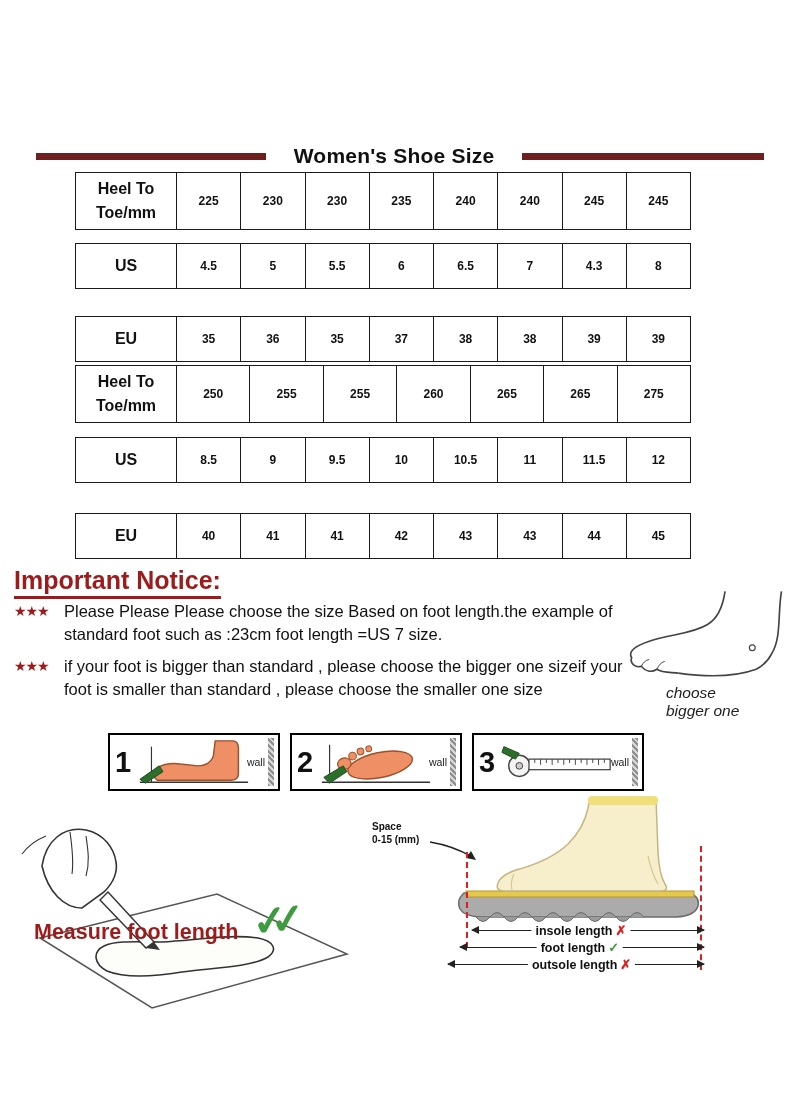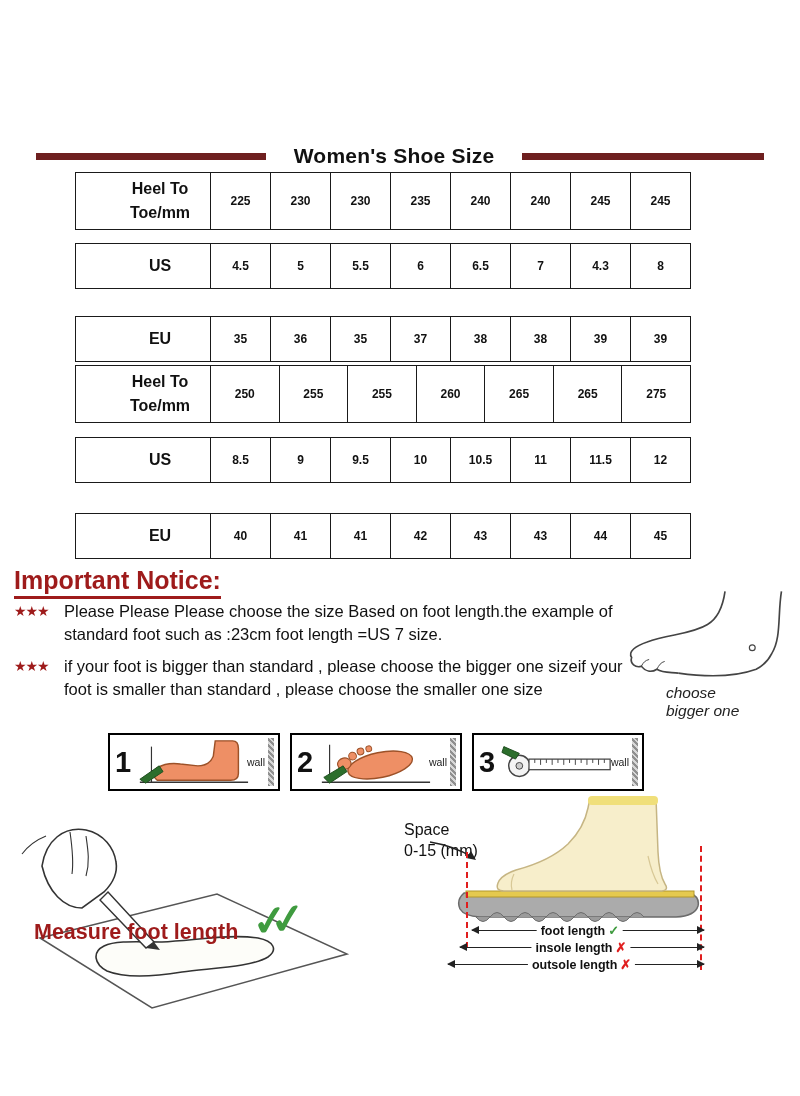--- a/index.html
+++ b/index.html
@@ -8,21 +8,21 @@
 
   
   .title-row{position:absolute;top:136px;left:0;width:100%;display:flex;align-items:center;justify-content:center;gap:20px;}
   .tbar{height:7px;background:var(--accent-maroon,#6e1f1f);}
   .tbar.left{width:230px;}
   .tbar.right{width:242px;}
   .page-title{font-size:21px;font-weight:bold;margin:8px;letter-spacing:.2px;}
 
   
   .size-table{position:absolute;top:172px;left:75px;width:616px;}
-  .trow{display:flex;border:1.6px solid #1a1a1a;background:#fff;padding-left:34px;}
+  .trow{display:flex;border:1.6px solid #1a1a1a;background:#fff;}
   .trow:nth-child(1){margin-bottom:13px;}
   .trow:nth-child(2){margin-bottom:27px;}
   .trow:nth-child(3){margin-bottom:3px;}
   .trow:nth-child(4){margin-bottom:14px;}
   .trow:nth-child(5){margin-bottom:30px;}
   .tc{flex:1;display:flex;align-items:center;justify-content:center;font-weight:bold;
       font-size:12px;min-height:44px;border-left:1.5px solid #1a1a1a;}
   .tc.lab{flex:0 0 100px;border-left:none;font-size:16px;line-height:1.5;text-align:center;
       padding:4px 12px;box-sizing:border-box;}
 
@@ -50,21 +50,21 @@
       background:repeating-linear-gradient(45deg,#8f8f8f,#8f8f8f 2px,#d8d8d8 2px,#d8d8d8 4px);}
 
   
   .trace-svg{position:absolute;left:12px;top:796px;width:345px;height:215px;}
   .measure-caption{position:absolute;left:34px;top:920px;font-size:21.5px;font-weight:bold;
       color:var(--notice-red,#9e1b1b);}
   .measure-check{position:absolute;left:252px;top:894px;width:80px;font-size:42px;font-weight:bold;
       color:var(--check-green,#3f9b3f);letter-spacing:-17px;transform:rotate(-6deg);}
 
   
-  .space-label{position:absolute;left:372px;top:820px;font-size:16px;font-weight:normal;line-height:1.3;margin-left:32px;}
+  .space-label{position:absolute;left:372px;top:820px;font-size:10px;font-weight:bold;line-height:1.3;}
   .space-arrow{position:absolute;left:428px;top:838px;width:55px;height:26px;}
   .shoe-svg{position:absolute;left:452px;top:796px;width:262px;height:130px;}
   .dash{position:absolute;border-left:2px dashed var(--cross-red,#e01e1e);}
   .dash.left{left:466px;top:852px;height:96px;}
   .dash.right{left:700px;top:846px;height:124px;}
   .mrows{position:absolute;left:440px;top:922px;width:266px;}
   .mrow{position:relative;height:17px;}
   .mline{position:absolute;top:8px;right:2px;border-top:1.6px solid #222;}
   .mrow:nth-child(1) .mline{left:32px;}
   .mrow:nth-child(2) .mline{left:20px;}
@@ -260,27 +260,27 @@
     <rect x="136" y="0" width="70" height="9" rx="4" fill="#f0df7a"></rect>
     <path d="M62,78 Q58,86 60,94 M196,60 Q200,78 206,88" fill="none" stroke="#d8c896" stroke-width="1.2"></path>
   </svg>
   <div class="dash left"></div>
   <div class="dash right"></div>
 
   <div class="mrows">
     <div class="mrow">
       <span class="mline"></span>
       <span class="mlabel">
-        <span>foot length</span><span class="mark ok">✓</span>
+        <span>insole length</span><span class="mark bad">✗</span>
       </span>
     </div>
     <div class="mrow">
       <span class="mline"></span>
       <span class="mlabel">
-        <span>insole length</span><span class="mark bad">✗</span>
+        <span>foot length</span><span class="mark ok">✓</span>
       </span>
     </div>
     <div class="mrow">
       <span class="mline"></span>
       <span class="mlabel">
         <span>outsole length</span><span class="mark bad">✗</span>
       </span>
     </div>
   </div>
 

